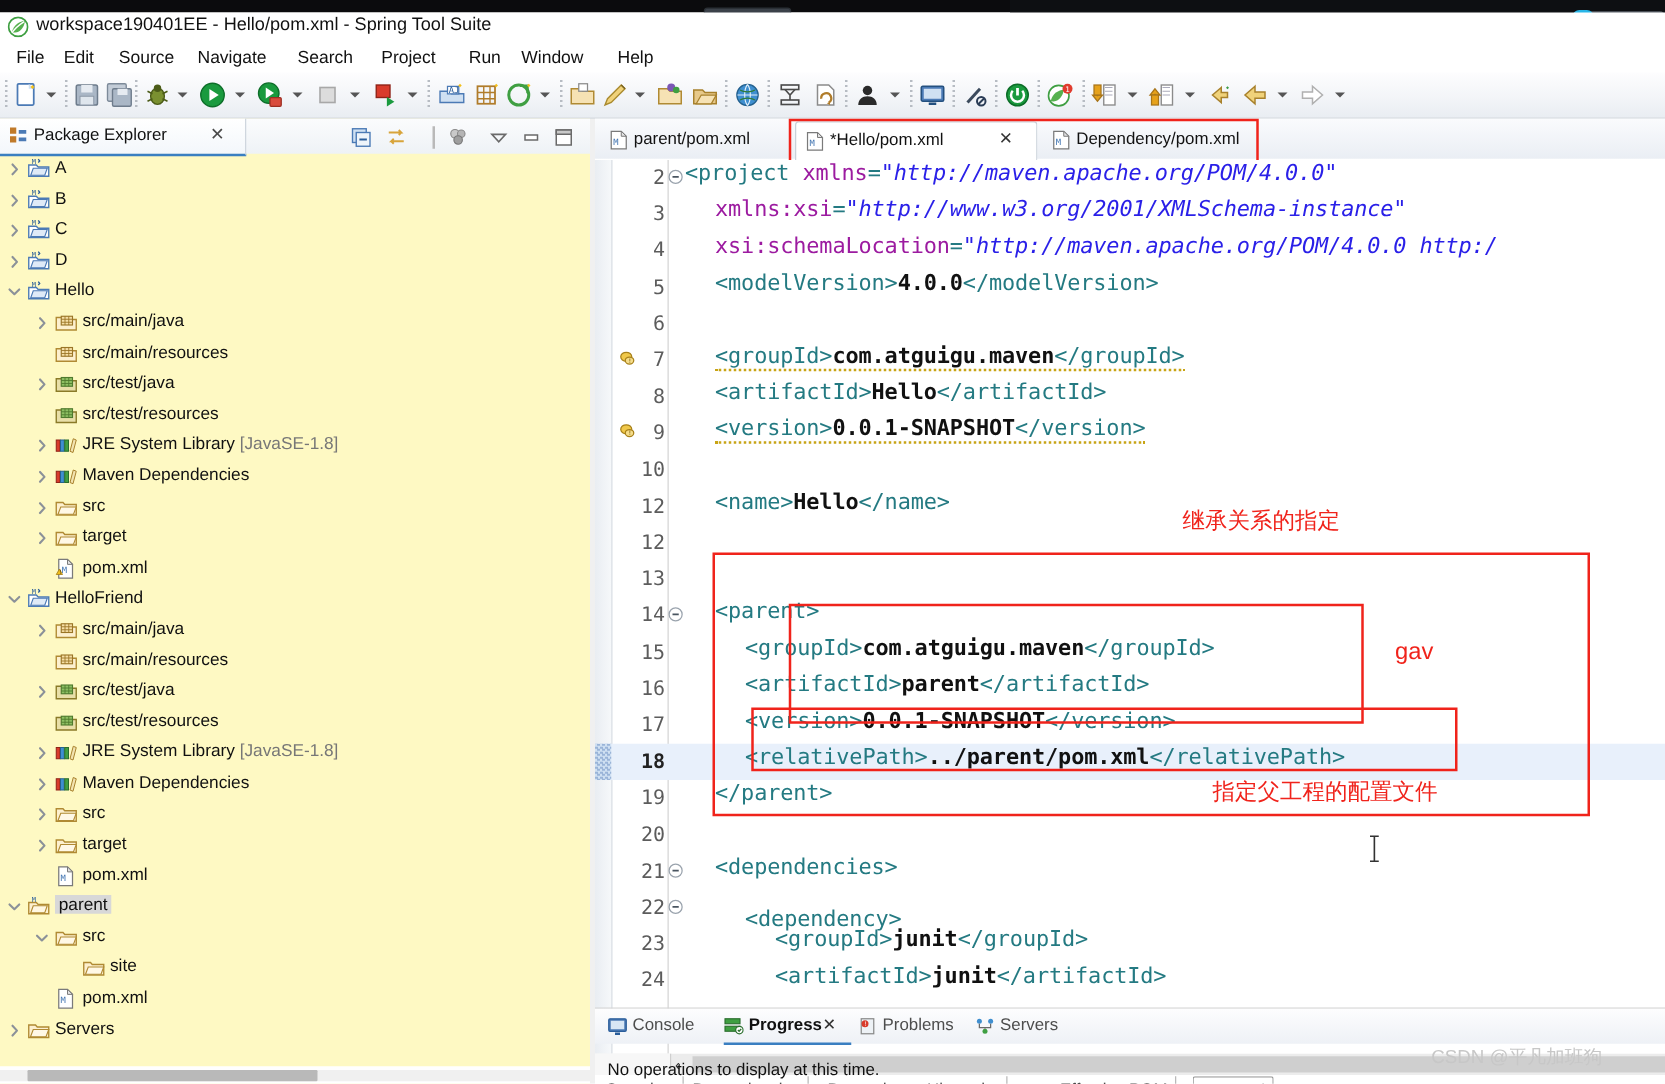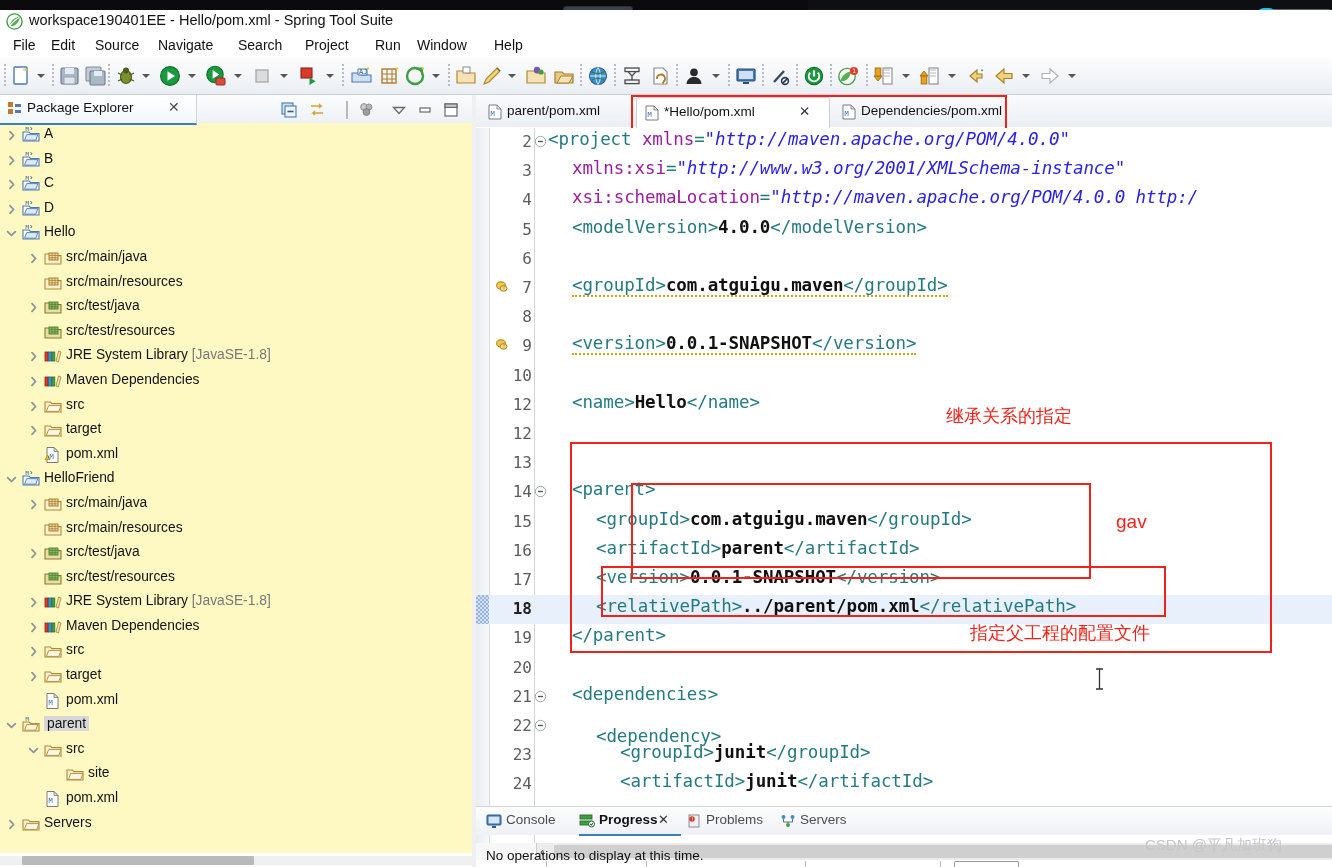--- a/index.html
+++ b/index.html
@@ -737,21 +737,21 @@
     </div>
 
     <div class="edtab" style="left:358px;width:180px">
       <span class="ico">
         <svg width="14" height="16" viewBox="0 0 14 16">
             <path d="M1 1h8l4 4v10H1z" fill="#fff" stroke="#7a7a7a" stroke-width="1"></path>
             <path d="M9 1l4 4H9z" fill="#e3e3e3" stroke="#7a7a7a" stroke-width=".8"></path>
             <text x="2.5" y="12" font-size="7" fill="#3a6fae" font-family="monospace">M</text>
           </svg>
       </span>
-      <span class="lbl">Dependencies/pom.xml</span>
+      <span class="lbl">Dependency/pom.xml</span>
     </div>
     <div id="edtab-hl"></div>
   </div>
 
   <div id="code">
     <div id="gutter-band"></div>
     <div id="gutter-line"></div>
     <div id="lines">
         <div class="cl" style="top: 0px;">
           <span class="num">2</span>
@@ -781,20 +781,21 @@
           <span class="warnico"><svg width="16" height="16" viewBox="0 0 16 16">
               <ellipse cx="7" cy="6.4" rx="4.4" ry="3.6" fill="#f0c84a" stroke="#a8811a" stroke-width="1"></ellipse>
               <ellipse cx="9.6" cy="9.4" rx="3.4" ry="2.8" fill="#f6dd8a" stroke="#a8811a" stroke-width="1"></ellipse>
               <text x="8.4" y="11.2" font-size="5" fill="#6a4f00" font-family="monospace">!</text>
             </svg></span>
           <span class="num">7</span>
           <span class="txt squig" style="left: 96px;"><span class="tag">&lt;groupId&gt;</span><span class="val">com.atguigu.maven</span><span class="tag">&lt;/groupId&gt;</span></span>
         </div>
         <div class="cl" style="top: 175.2px;">
           <span class="num">8</span>
+          <span class="txt" style="left: 96px;"><span class="tag">&lt;artifactId&gt;</span><span class="val">Hello</span><span class="tag">&lt;/artifactId&gt;</span></span>
         </div>
         <div class="cl" style="top: 204.4px;">
           <span class="warnico"><svg width="16" height="16" viewBox="0 0 16 16">
               <ellipse cx="7" cy="6.4" rx="4.4" ry="3.6" fill="#f0c84a" stroke="#a8811a" stroke-width="1"></ellipse>
               <ellipse cx="9.6" cy="9.4" rx="3.4" ry="2.8" fill="#f6dd8a" stroke="#a8811a" stroke-width="1"></ellipse>
               <text x="8.4" y="11.2" font-size="5" fill="#6a4f00" font-family="monospace">!</text>
             </svg></span>
           <span class="num">9</span>
           <span class="txt squig" style="left: 96px;"><span class="tag">&lt;version&gt;</span><span class="val">0.0.1-SNAPSHOT</span><span class="tag">&lt;/version&gt;</span></span>
         </div>

